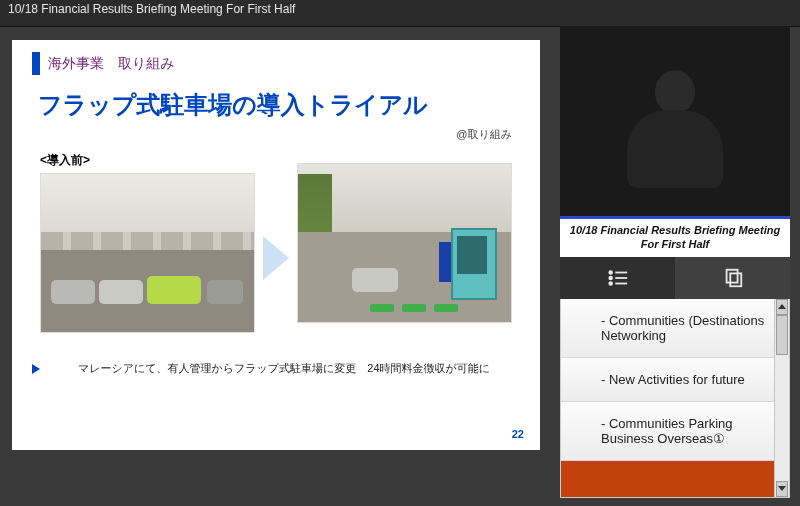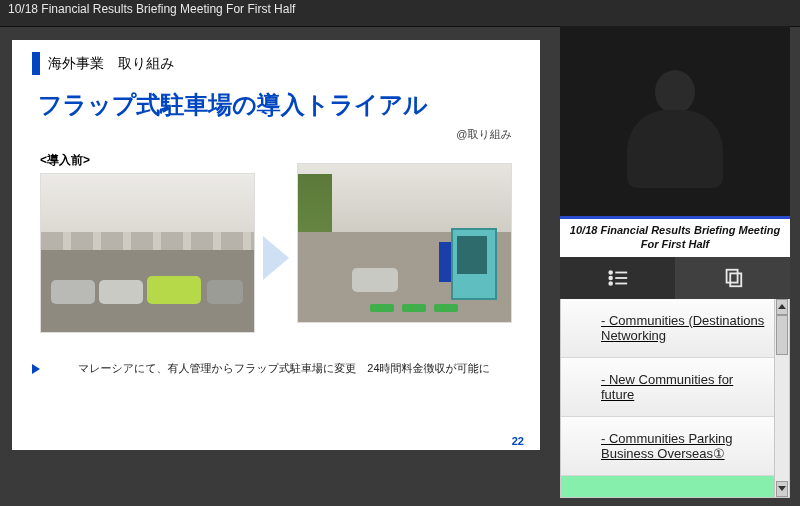--- a/index.html
+++ b/index.html
@@ -2,21 +2,21 @@
 <html><head>
 <meta charset="utf-8">
 <style>
   html,body{margin:0;padding:0;width:800px;height:506px;background:#fff;font-family:"Meiryo",Arial,sans-serif;overflow:hidden;}
   .app{width:800px;height:506px;background:#3a3a3a;position:relative;}
   .titlebar{height:22px;background:#2b2b2b;color:#e8e8e8;font-size:12px;padding:2px 8px;border-bottom:1px solid #111;}
   
   .slide-wrap{position:absolute;left:12px;top:40px;width:528px;height:410px;background:#fff;}
   .slide{position:relative;width:100%;height:100%;padding:12px 14px;box-sizing:border-box;}
   .sec-tab{display:inline-block;background:#fff;padding:2px 8px;margin-left:6px;border-left:8px solid #0046c0;}
-  .sec-tab span{color:#000000;font-size:14px;}
+  .sec-tab span{color:#701a75;font-size:14px;}
   .slide-title{color:#0046c0;font-size:24px;font-weight:bold;margin:14px 0 2px 12px;}
   .loc{color:#444;font-size:11px;text-align:right;margin:6px 14px 10px 0;}
   .compare{display:flex;align-items:center;justify-content:center;gap:8px;padding:0 8px;}
   .panel{width:215px;}
   .panel-label{font-size:12px;margin-bottom:4px;font-weight:bold;}
   .photo{width:215px;height:160px;background:#cfd2cf;position:relative;overflow:hidden;border:1px solid #ddd;box-sizing:border-box;}
   
   .p-before .bldg{position:absolute;left:0;top:0;right:0;height:78px;background:linear-gradient(#eceae6,#d7d4cd);}
   .p-before .bldg::after{content:"";position:absolute;left:0;right:0;bottom:0;height:20px;background:repeating-linear-gradient(90deg,#b7b3aa 0 22px,#cfcbc2 22px 30px);}
   .p-before .ground{position:absolute;left:0;right:0;bottom:0;height:82px;background:#8f8a80;}
@@ -32,33 +32,33 @@
   .p-after .booth{position:absolute;right:14px;bottom:22px;width:42px;height:68px;background:#5fbfc0;border:2px solid #3a8f90;}
   .p-after .booth::before{content:"";position:absolute;left:4px;top:6px;width:30px;height:38px;background:#2d6b6c;}
   .p-after .sign{position:absolute;right:58px;bottom:40px;width:14px;height:40px;background:#1b3faa;}
   .p-after .car{position:absolute;bottom:30px;left:54px;width:46px;height:24px;border-radius:5px;background:#c8c9c3;}
   .p-after .stop{position:absolute;bottom:10px;background:#3fae4b;width:24px;height:8px;border-radius:2px;}
   .p-after .s1{left:72px}.p-after .s2{left:104px}.p-after .s3{left:136px}
   .arrow{width:0;height:0;border-top:22px solid transparent;border-bottom:22px solid transparent;border-left:26px solid #cfe0f5;margin-top:30px;}
   .note-row{display:flex;align-items:flex-start;gap:10px;margin-top:28px;padding:0 6px;}
   .tri{width:0;height:0;border-top:5px solid transparent;border-bottom:5px solid transparent;border-left:8px solid #0046c0;margin-top:3px;}
   .note{font-size:11px;color:#222;margin-left:28px;}
-  .pagenum{position:absolute;right:16px;bottom:3px;font-size:11px;font-weight:bold;color:#0046c0;}
+  .pagenum{position:absolute;right:16px;bottom:10px;font-size:11px;font-weight:bold;color:#0046c0;}
   
   .rcol{position:absolute;right:10px;top:26px;width:230px;bottom:0;}
   .video{height:190px;background:#1a1a1a;border-bottom:3px solid #2a4bd0;position:relative;}
   .silhouette{position:absolute;left:50%;top:44px;transform:translateX(-50%);width:120px;height:120px;}
   .silhouette .head{position:absolute;left:40px;top:0;width:40px;height:44px;border-radius:50%;background:#2b2b2b;}
   .silhouette .body{position:absolute;left:12px;top:40px;width:96px;height:78px;border-radius:40px 40px 10px 10px;background:#242424;}
   .vid-cap{background:#fff;padding:5px 6px;text-align:center;font-size:11px;font-style:italic;color:#111;font-weight:bold;line-height:1.25;}
   .tabs{display:flex;height:42px;background:#404040;}
   .tab{flex:1;display:flex;align-items:center;justify-content:center;color:#e8e8e8;}
   .tab.active{background:#2f2f2f;}
   .tab svg{width:22px;height:22px;}
-  .list-wrap{background:#86efac;border:1px solid #ccc;border-top:none;position:relative;height:198px;overflow:hidden;text-decoration:underline;}
+  .list-wrap{background:#c2410c;border:1px solid #ccc;border-top:none;position:relative;height:198px;overflow:hidden;}
   .scrollbar{position:absolute;right:0;top:0;bottom:0;width:14px;background:#eaeaea;border-left:1px solid #c8c8c8;}
   .scroll-btn,.scroll-thumb{position:absolute;left:1px;right:1px;background:#cfcfcf;border:1px solid #9a9a9a;}
   .scroll-btn{height:14px;display:flex;align-items:center;justify-content:center;}
   .scroll-btn.up{top:0}.scroll-btn.down{bottom:0}
   .sbarr{width:0;height:0;border-left:4px solid transparent;border-right:4px solid transparent;}
   .up .sbarr{border-bottom:5px solid #333;}
   .down .sbarr{border-top:5px solid #333;}
   .scroll-thumb{top:16px;height:38px;}
   .item{padding:14px 22px 14px 40px;font-size:13px;color:#222;border-bottom:1px solid #d7d7d7;background:linear-gradient(#fcfcfc,#ececec);}
 </style>
@@ -139,21 +139,21 @@
             <g fill="none" stroke="#e8e8e8" stroke-width="2">
               <rect x="5" y="3" width="12" height="14"></rect>
               <rect x="9" y="7" width="12" height="14"></rect>
             </g>
           </svg>
       </div>
     </div>
 
     <div class="list-wrap">
       <div class="item">- Communities (Destinations Networking</div>
-      <div class="item">- New Communities for future</div>
+      <div class="item">- New Activities for future</div>
       <div class="item">- Communities Parking Business Overseas①</div>
       <div class="scrollbar">
         <div class="scroll-btn up">
             <div class="sbarr"></div>
           </div>
         <div class="scroll-thumb"></div>
         <div class="scroll-btn down">
             <div class="sbarr"></div>
           </div>
       </div>

